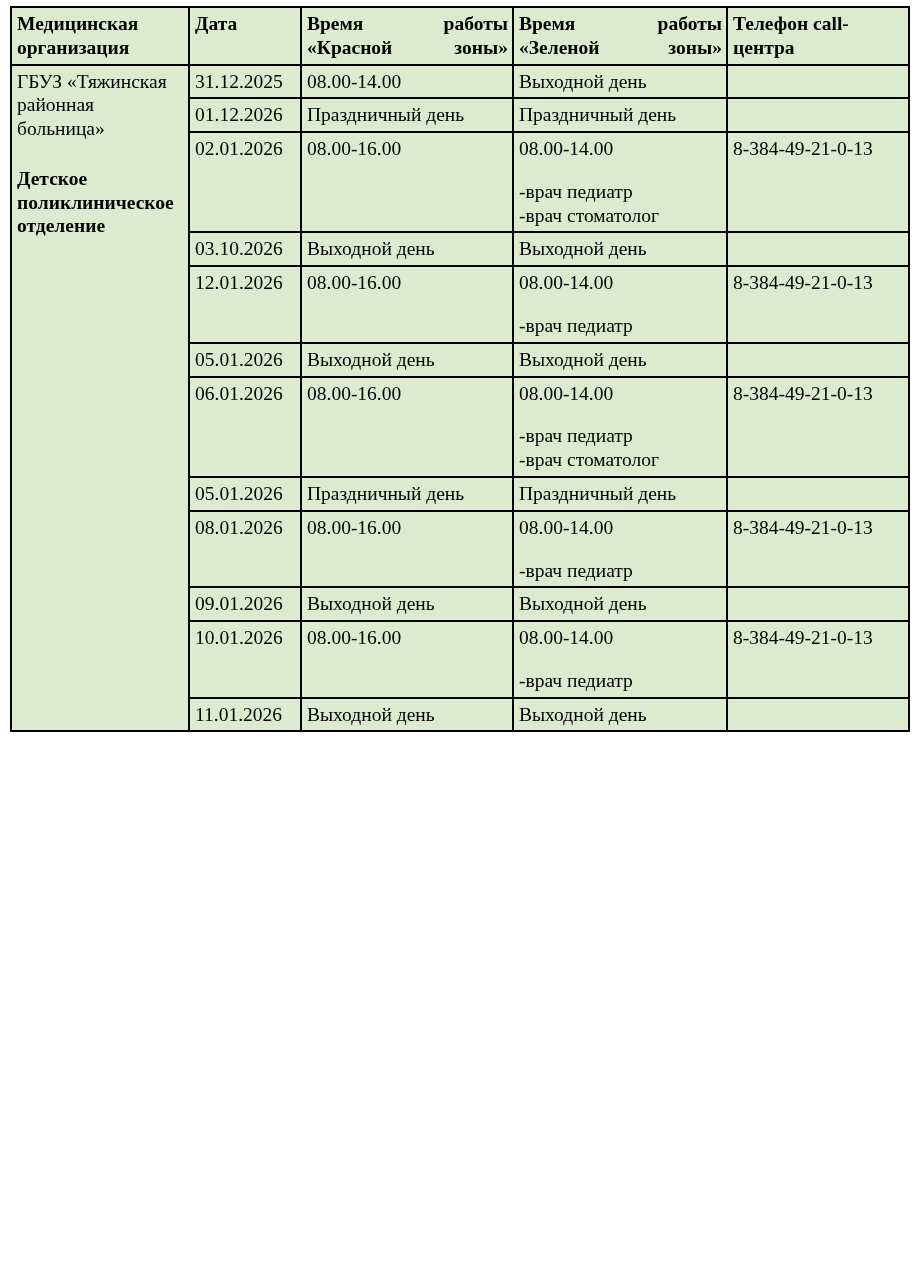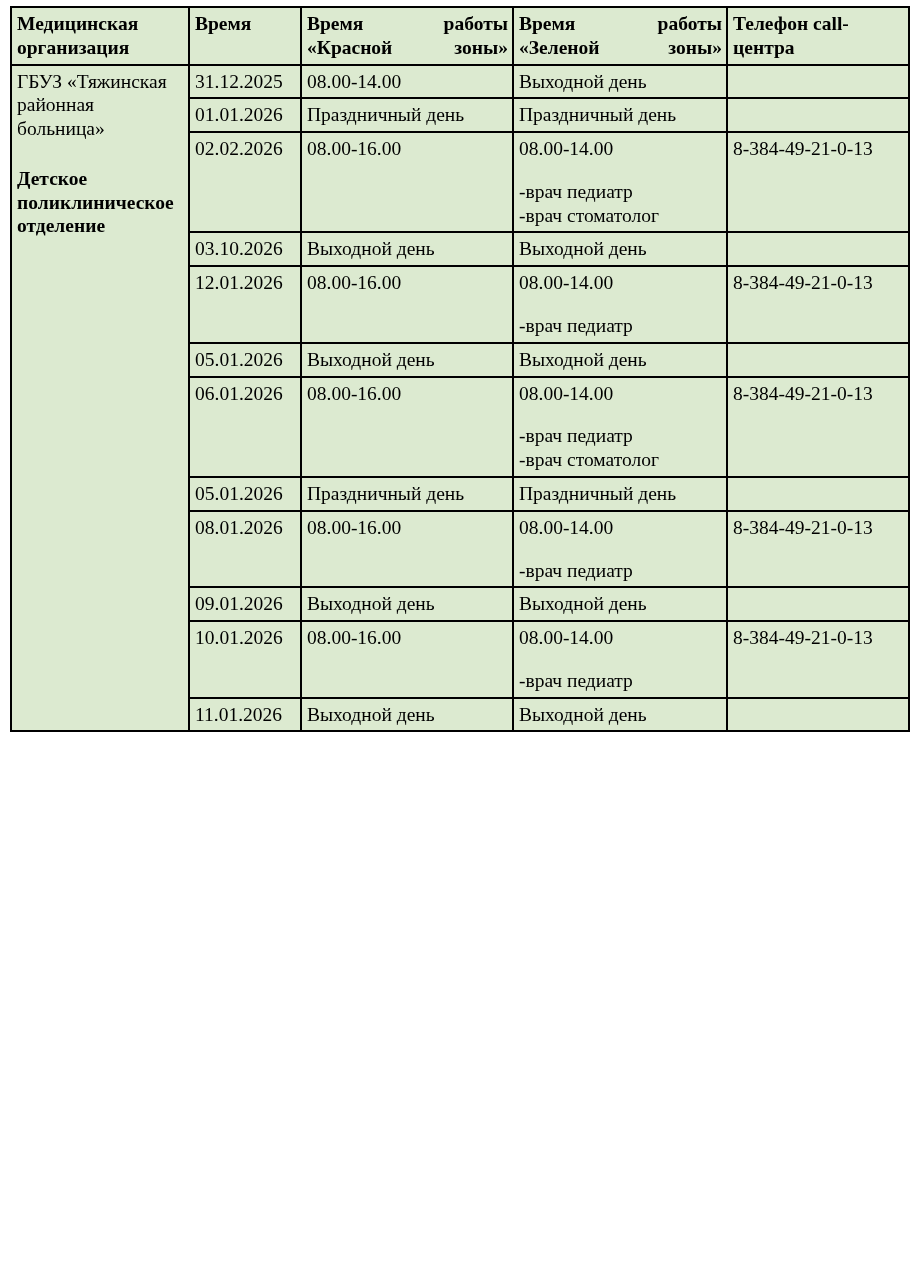--- a/index.html
+++ b/index.html
@@ -81,21 +81,21 @@
       <col class="c-red">
       <col class="c-green">
       <col class="c-phone">
     </colgroup>
     <thead>
       <tr>
         <th>
           <span>Медицинская организация</span>
         </th>
         <th>
-          <span>Время</span>
+          <span>Дата</span>
         </th>
         <th class="th-red">
           <span class="hdr-line just">Время работы</span>
           <span class="hdr-line">«Красной зоны»</span>
         </th>
         <th class="th-green">
           <span class="hdr-line just">Время работы</span>
           <span class="hdr-line">«Зеленой зоны»</span>
         </th>
         <th>
@@ -113,31 +113,31 @@
         <td>31.12.2025</td>
         <td>
           <span class="cell-line">08.00-14.00</span>
         </td>
         <td>
           <span class="cell-line">Выходной день</span>
         </td>
         <td class="nowrap"></td>
       </tr>
       <tr>
-        <td>01.01.2026</td>
-        <td>
-          <span class="cell-line">Праздничный день</span>
-        </td>
-        <td>
-          <span class="cell-line">Праздничный день</span>
-        </td>
-        <td class="nowrap"></td>
-      </tr>
-      <tr>
-        <td>02.02.2026</td>
+        <td>01.12.2026</td>
+        <td>
+          <span class="cell-line">Праздничный день</span>
+        </td>
+        <td>
+          <span class="cell-line">Праздничный день</span>
+        </td>
+        <td class="nowrap"></td>
+      </tr>
+      <tr>
+        <td>02.01.2026</td>
         <td>
           <span class="cell-line">08.00-16.00</span>
         </td>
         <td>
           <span class="cell-line">08.00-14.00</span>
           <span class="cell-gap"></span>
           <span class="cell-line">-врач педиатр</span>
           <span class="cell-line">-врач стоматолог</span>
         </td>
         <td class="nowrap">8-384-49-21-0-13</td>

